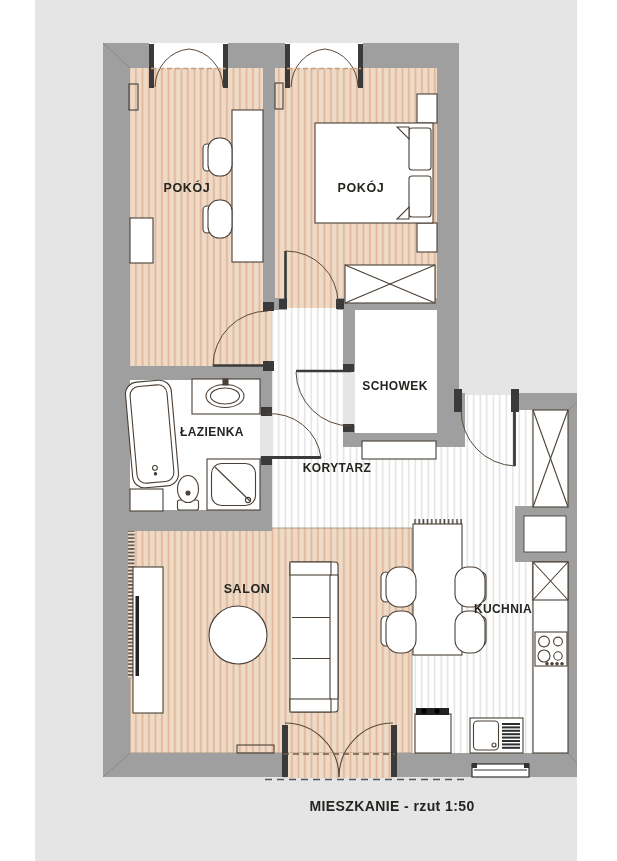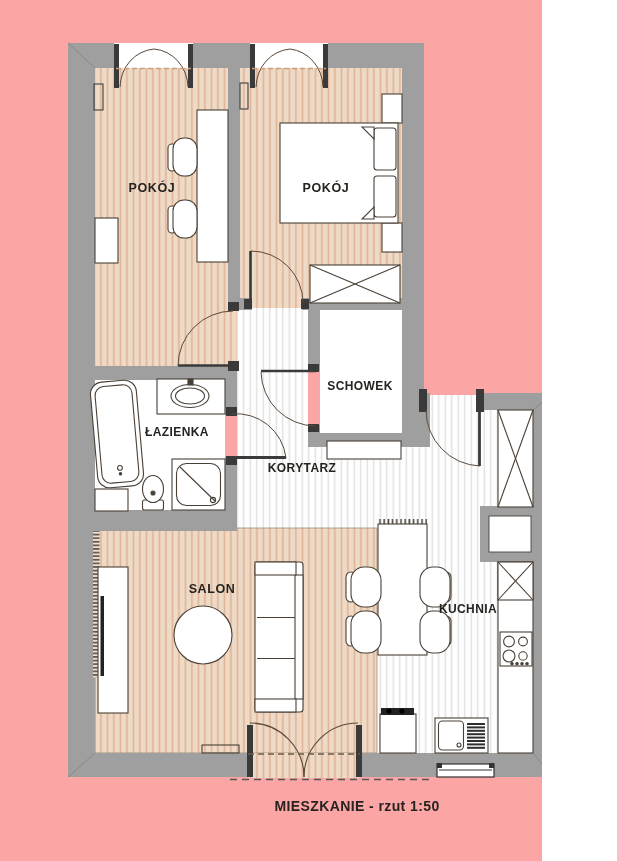--- a/index.html
+++ b/index.html
@@ -1,17 +1,17 @@
 <!DOCTYPE html>
 <html><head>
 <meta charset="utf-8">
 <style>
   html,body{margin:0;padding:0;background:#ffffff;}
-  .plan-wrap{position:relative;width:542px;height:861px;background:#fca5a5;overflow:hidden;
-             font-family:"Liberation Sans",sans-serif;}
+  .plan-wrap{position:relative;width:542px;height:861px;background:#e5e5e5;overflow:hidden;
+             font-family:"Liberation Sans",sans-serif;margin-left:35px;}
   svg text{font-family:"Liberation Sans",sans-serif;font-weight:bold;fill:#262420;}
   svg .room-label{font-size:12.5px;letter-spacing:0.6px;}
   svg .small-label{font-size:12px;letter-spacing:0.4px;}
   svg .caption{font-size:14px;letter-spacing:0.4px;}
 </style>
 </head>
 <body>
 
 <div class="plan-wrap">
 <svg width="617" height="861" viewBox="0 0 617 861">

